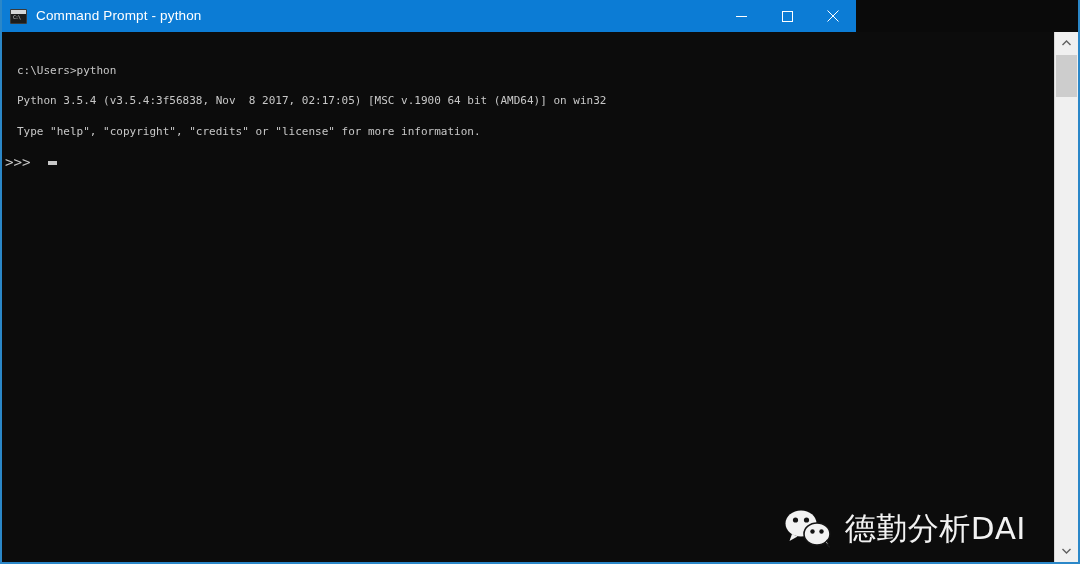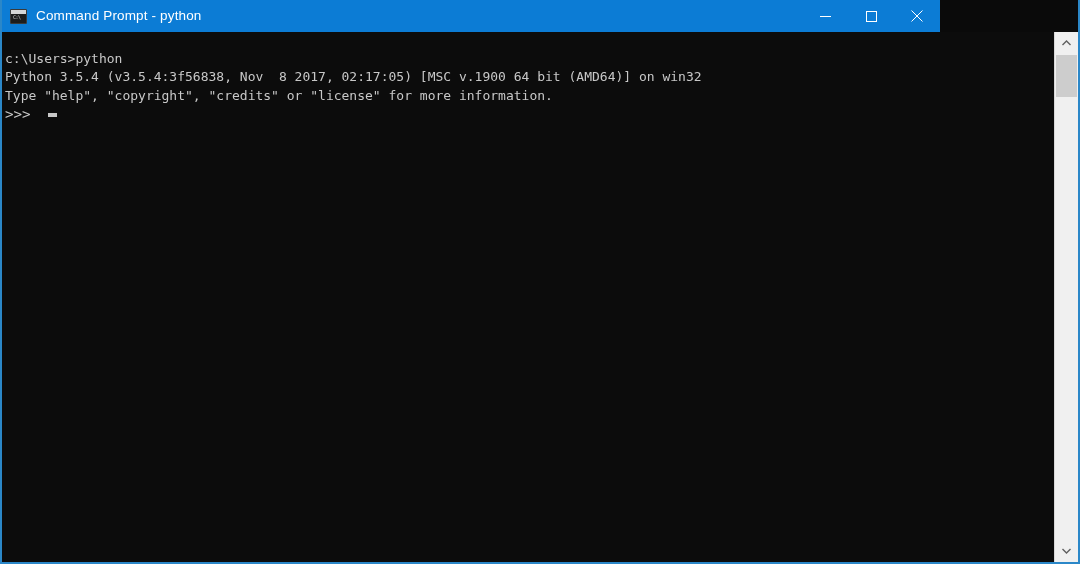--- a/index.html
+++ b/index.html
@@ -27,21 +27,21 @@
     border-right: 2px solid #2b87c8;
     border-bottom: 2px solid #2b87c8;
     overflow: hidden;
   }
 
   
   .titlebar {
     position: absolute;
     left: -2px;
     top: 0;
-    width: 940px;
+    width: 856px;
     height: 32px;
     background: #0c7cd5;
     display: flex;
     align-items: center;
     text-align: right;
   }
   .title-icon {
     width: 17px;
     height: 15px;
     margin-left: 10px;
@@ -98,25 +98,25 @@
   .console {
     position: absolute;
     left: 0;
     top: 32px;
     width: 1052px;
     height: 530px;
     background: #0c0c0c;
     overflow: hidden;
   }
   .console-text {
-    margin: 0;
+    margin: 12px;
     padding: 18px 0 0 3px;
     color: #c8c8c8;
     font-family: "DejaVu Sans Mono", monospace;
-    font-size: 13px;
+    font-size: 11px;
     line-height: 18.4px;
     white-space: pre;
     letter-spacing: 0px;
   }
   .prompt-line {
     display: flex;
     align-items: center;
     color: #c8c8c8;
     font-family: "DejaVu Sans Mono", monospace;
     font-size: 14.2px;
@@ -222,20 +222,37 @@
 
   <div class="console">
     <pre class="console-text">c:\Users&gt;python</pre>
     <pre class="console-text" style="padding-top:0;">Python 3.5.4 (v3.5.4:3f56838, Nov  8 2017, 02:17:05) [MSC v.1900 64 bit (AMD64)] on win32</pre>
     <pre class="console-text" style="padding-top:0;">Type "help", "copyright", "credits" or "license" for more information.</pre>
     <div class="prompt-line" style="padding-left:3px;">
       <span>&gt;&gt;&gt; </span>
       <span class="caret"></span>
     </div>
 
+    <div class="watermark">
+      <div class="wm-logo">
+        <svg width="50" height="40" viewBox="0 0 50 40" aria-hidden="true">
+
+          <ellipse cx="17" cy="15.5" rx="15.5" ry="13" fill="#f2f2f2"></ellipse>
+          <path d="M8 26 L5.5 33 L13.5 28.5 Z" fill="#f2f2f2"></path>
+          <circle cx="11.5" cy="12" r="2.6" fill="#141414"></circle>
+          <circle cx="22.5" cy="12" r="2.6" fill="#141414"></circle>
+
+          <ellipse cx="33" cy="26" rx="13" ry="11" fill="#f2f2f2" stroke="#141414" stroke-width="1.6"></ellipse>
+          <path d="M41.5 34.5 L45.5 39.5 L43 32.5 Z" fill="#f2f2f2" stroke="#141414" stroke-width="1.2"></path>
+          <circle cx="28.5" cy="23.5" r="2.2" fill="#141414"></circle>
+          <circle cx="37.5" cy="23.5" r="2.2" fill="#141414"></circle>
+        </svg>
+      </div>
+      <div class="wm-text">德勤分析DAI</div>
+    </div>
   </div>
 
   <div class="scrollbar">
     <div class="sb-btn up">
       <svg width="9" height="6" viewBox="0 0 9 6" aria-hidden="true">
         <path d="M0.5 5 L4.5 1 L8.5 5" stroke="#606060" stroke-width="1.4" fill="none"></path>
       </svg>
     </div>
     <div class="sb-thumb"></div>
     <div class="sb-btn down">

